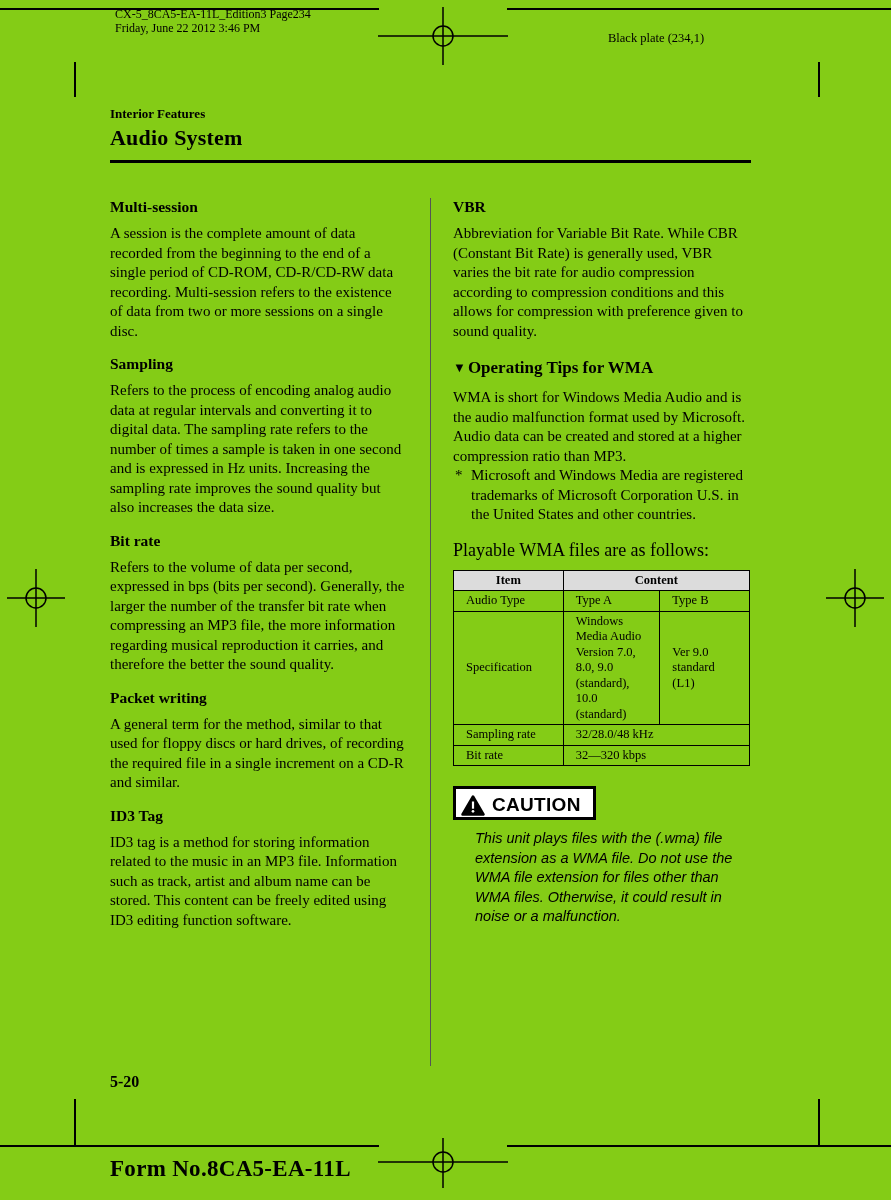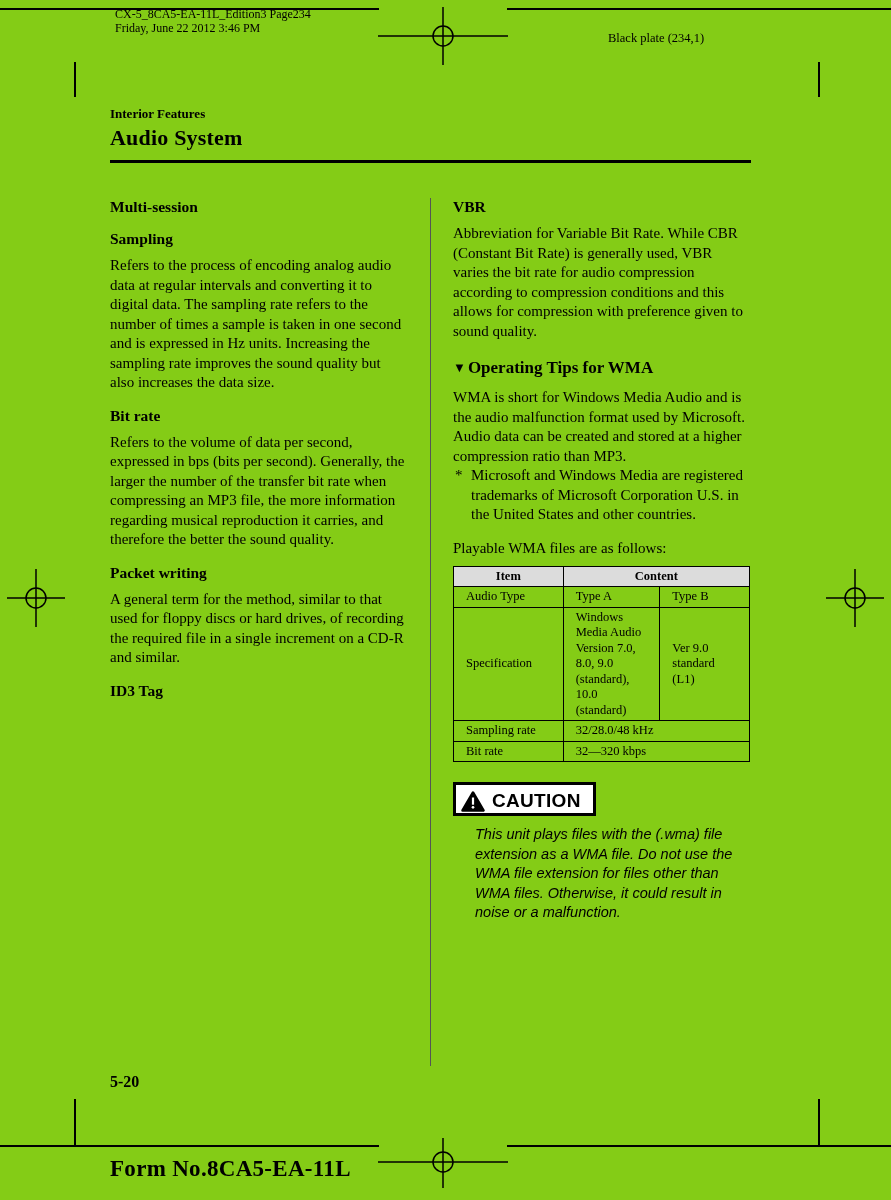--- a/index.html
+++ b/index.html
@@ -38,21 +38,21 @@
   .sec-heading.first { margin-top: 0; }
   .sec-body { font-size: 15px; line-height: 19.5px; }
 
   .wma-heading { font-size: 17px; font-weight: bold; margin: 17px 0 10px; display: flex; align-items: center; }
   .wma-marker { font-size: 13px; margin-right: 2px; }
 
   .note { display: flex; font-size: 15px; line-height: 19.5px; }
   .note-marker { flex: none; width: 18px; padding-left: 2px; }
   .note-text { flex: 1; }
 
-  .table-intro { font-size: 15px; margin: 15px 0 9px; }
+  .table-intro { font-size: 18px; margin: 15px 0 9px; }
 
   .wma-table { border-collapse: collapse; width: 297px; font-size: 12.5px; line-height: 15.5px; }
   .wma-table th, .wma-table td { border: 1px solid #000; padding: 2px 12px; text-align: left; vertical-align: middle; }
   .wma-table th { background: #dcdcdc; text-align: center; font-weight: bold; }
   .wma-table td.cell-top { vertical-align: top; }
 
   .caution { margin-top: 20px; }
   .caution-header {
     display: inline-flex; align-items: center;
     border: 3px solid #000; padding: 5px 12px 1px 5px; gap: 7px;
@@ -113,35 +113,37 @@
 
     <div class="section-label">Interior Features</div>
     <div class="page-title">Audio System</div>
     <div class="title-rule"></div>
 
     <div class="columns">
 
       <div class="col-left">
         <div>
           <div class="sec-heading first">Multi-session</div>
+          <div class="sec-body">A session is the complete amount of data recorded from the beginning to the end of a single period of CD-ROM, CD-R/CD-RW data recording. Multi-session refers to the existence of data from two or more sessions on a single disc.</div>
         </div>
         <div>
           <div class="sec-heading">Sampling</div>
           <div class="sec-body">Refers to the process of encoding analog audio data at regular intervals and converting it to digital data. The sampling rate refers to the number of times a sample is taken in one second and is expressed in Hz units. Increasing the sampling rate improves the sound quality but also increases the data size.</div>
         </div>
         <div>
           <div class="sec-heading">Bit rate</div>
           <div class="sec-body">Refers to the volume of data per second, expressed in bps (bits per second). Generally, the larger the number of the transfer bit rate when compressing an MP3 file, the more information regarding musical reproduction it carries, and therefore the better the sound quality.</div>
         </div>
         <div>
           <div class="sec-heading">Packet writing</div>
           <div class="sec-body">A general term for the method, similar to that used for floppy discs or hard drives, of recording the required file in a single increment on a CD-R and similar.</div>
         </div>
         <div>
           <div class="sec-heading">ID3 Tag</div>
+          <div class="sec-body">ID3 tag is a method for storing information related to the music in an MP3 file. Information such as track, artist and album name can be stored. This content can be freely edited using ID3 editing function software.</div>
         </div>
       </div>
 
       <div class="col-divider"></div>
 
       <div class="col-right">
 
         <div>
           <div class="sec-heading first">VBR</div>
           <div class="sec-body">Abbreviation for Variable Bit Rate. While CBR (Constant Bit Rate) is generally used, VBR varies the bit rate for audio compression according to compression conditions and this allows for compression with preference given to sound quality.</div>

